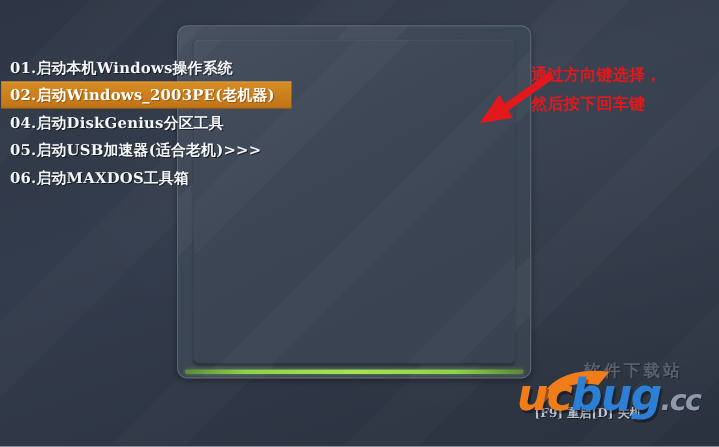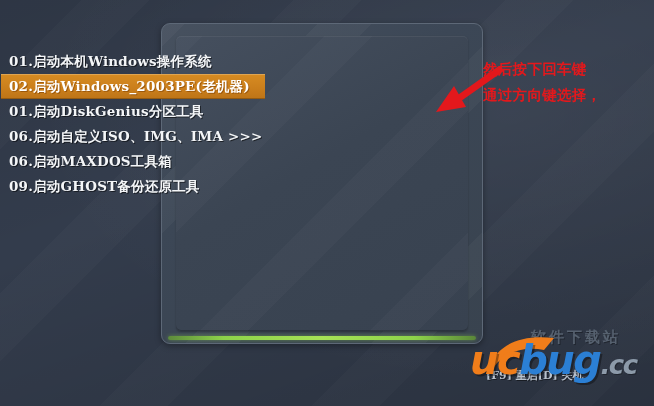--- a/index.html
+++ b/index.html
@@ -246,46 +246,43 @@
   </div>
 
   <div id="boot-menu">
     <div class="menu-row">
       <span class="menu-label">01.启动本机Windows操作系统</span>
     </div>
     <div class="menu-row selected">
       <span class="menu-label">02.启动Windows_2003PE(老机器)</span>
     </div>
     <div class="menu-row">
-      <span class="menu-label">01.启动DiskGenius分区工具</span>
-    </div>
-    <div class="menu-row">
-      <span class="menu-label">06.启动自定义ISO、IMG、IMA &gt;&gt;&gt;</span>
+      <span class="menu-label">04.启动DiskGenius分区工具</span>
+    </div>
+    <div class="menu-row">
+      <span class="menu-label">05.启动USB加速器(适合老机)&gt;&gt;&gt;</span>
     </div>
     <div class="menu-row">
       <span class="menu-label">06.启动MAXDOS工具箱</span>
-    </div>
-    <div class="menu-row">
-      <span class="menu-label">09.启动GHOST备份还原工具</span>
     </div>
   </div>
 
   <div id="footer-hints">
     <span>[F9] 重启</span>
     <span>[D] 关机</span>
   </div>
 
   <svg id="annotation-arrow" viewBox="0 0 72 50">
     <path d="M 70 2 L 26 33" stroke="#e3181c" stroke-width="7" stroke-linecap="butt" fill="none"></path>
     <path d="M 4 46 L 34 41 L 22 20 Z" fill="#e3181c"></path>
   </svg>
 
   <div id="annotation-text">
+    <div>通过方向键选择，</div>
     <div>然后按下回车键</div>
-    <div>通过方向键选择，</div>
   </div>
 
   <div id="watermark">
     <div id="wm-site">软件下载站</div>
     <svg id="wm-swoosh" viewBox="0 0 70 34">
       <path d="M 2 32 C 10 10 34 0 66 4 L 56 16 C 36 12 16 18 6 33 Z" fill="#f07d1a"></path>
     </svg>
     <div id="wm-logo">
       <span class="uc">uc</span><span class="bug">bug</span><span class="cc">.cc</span>
     </div>

